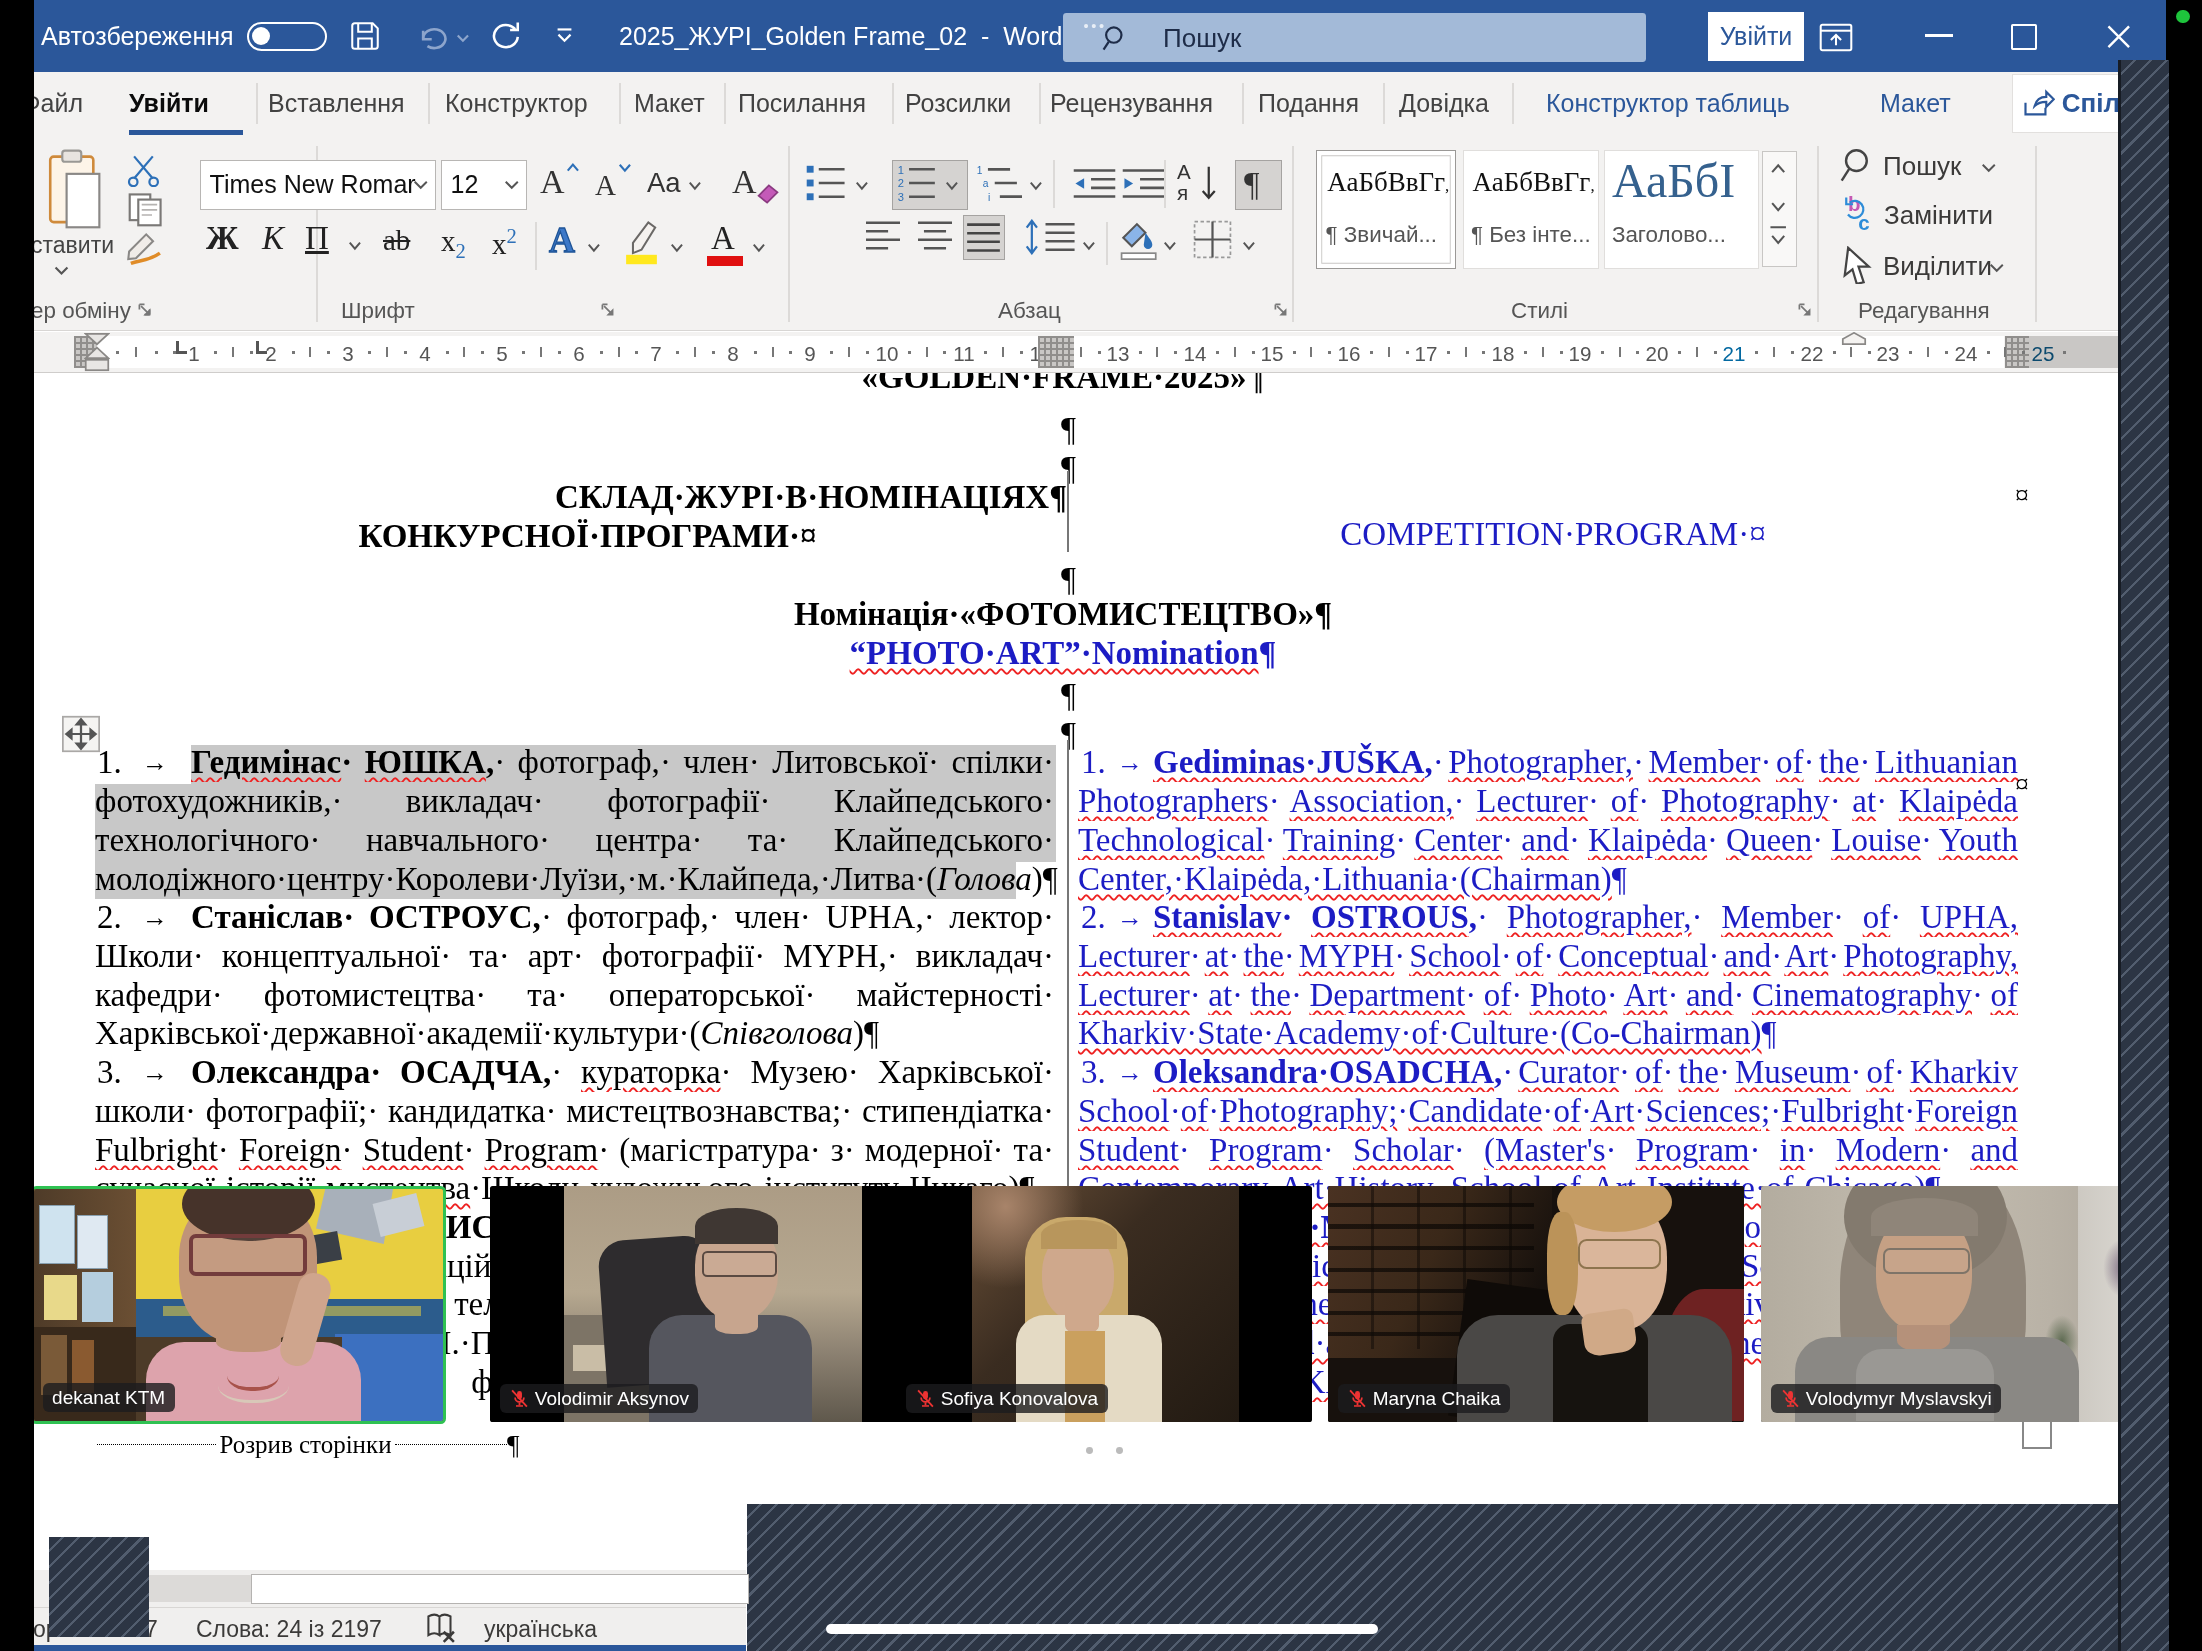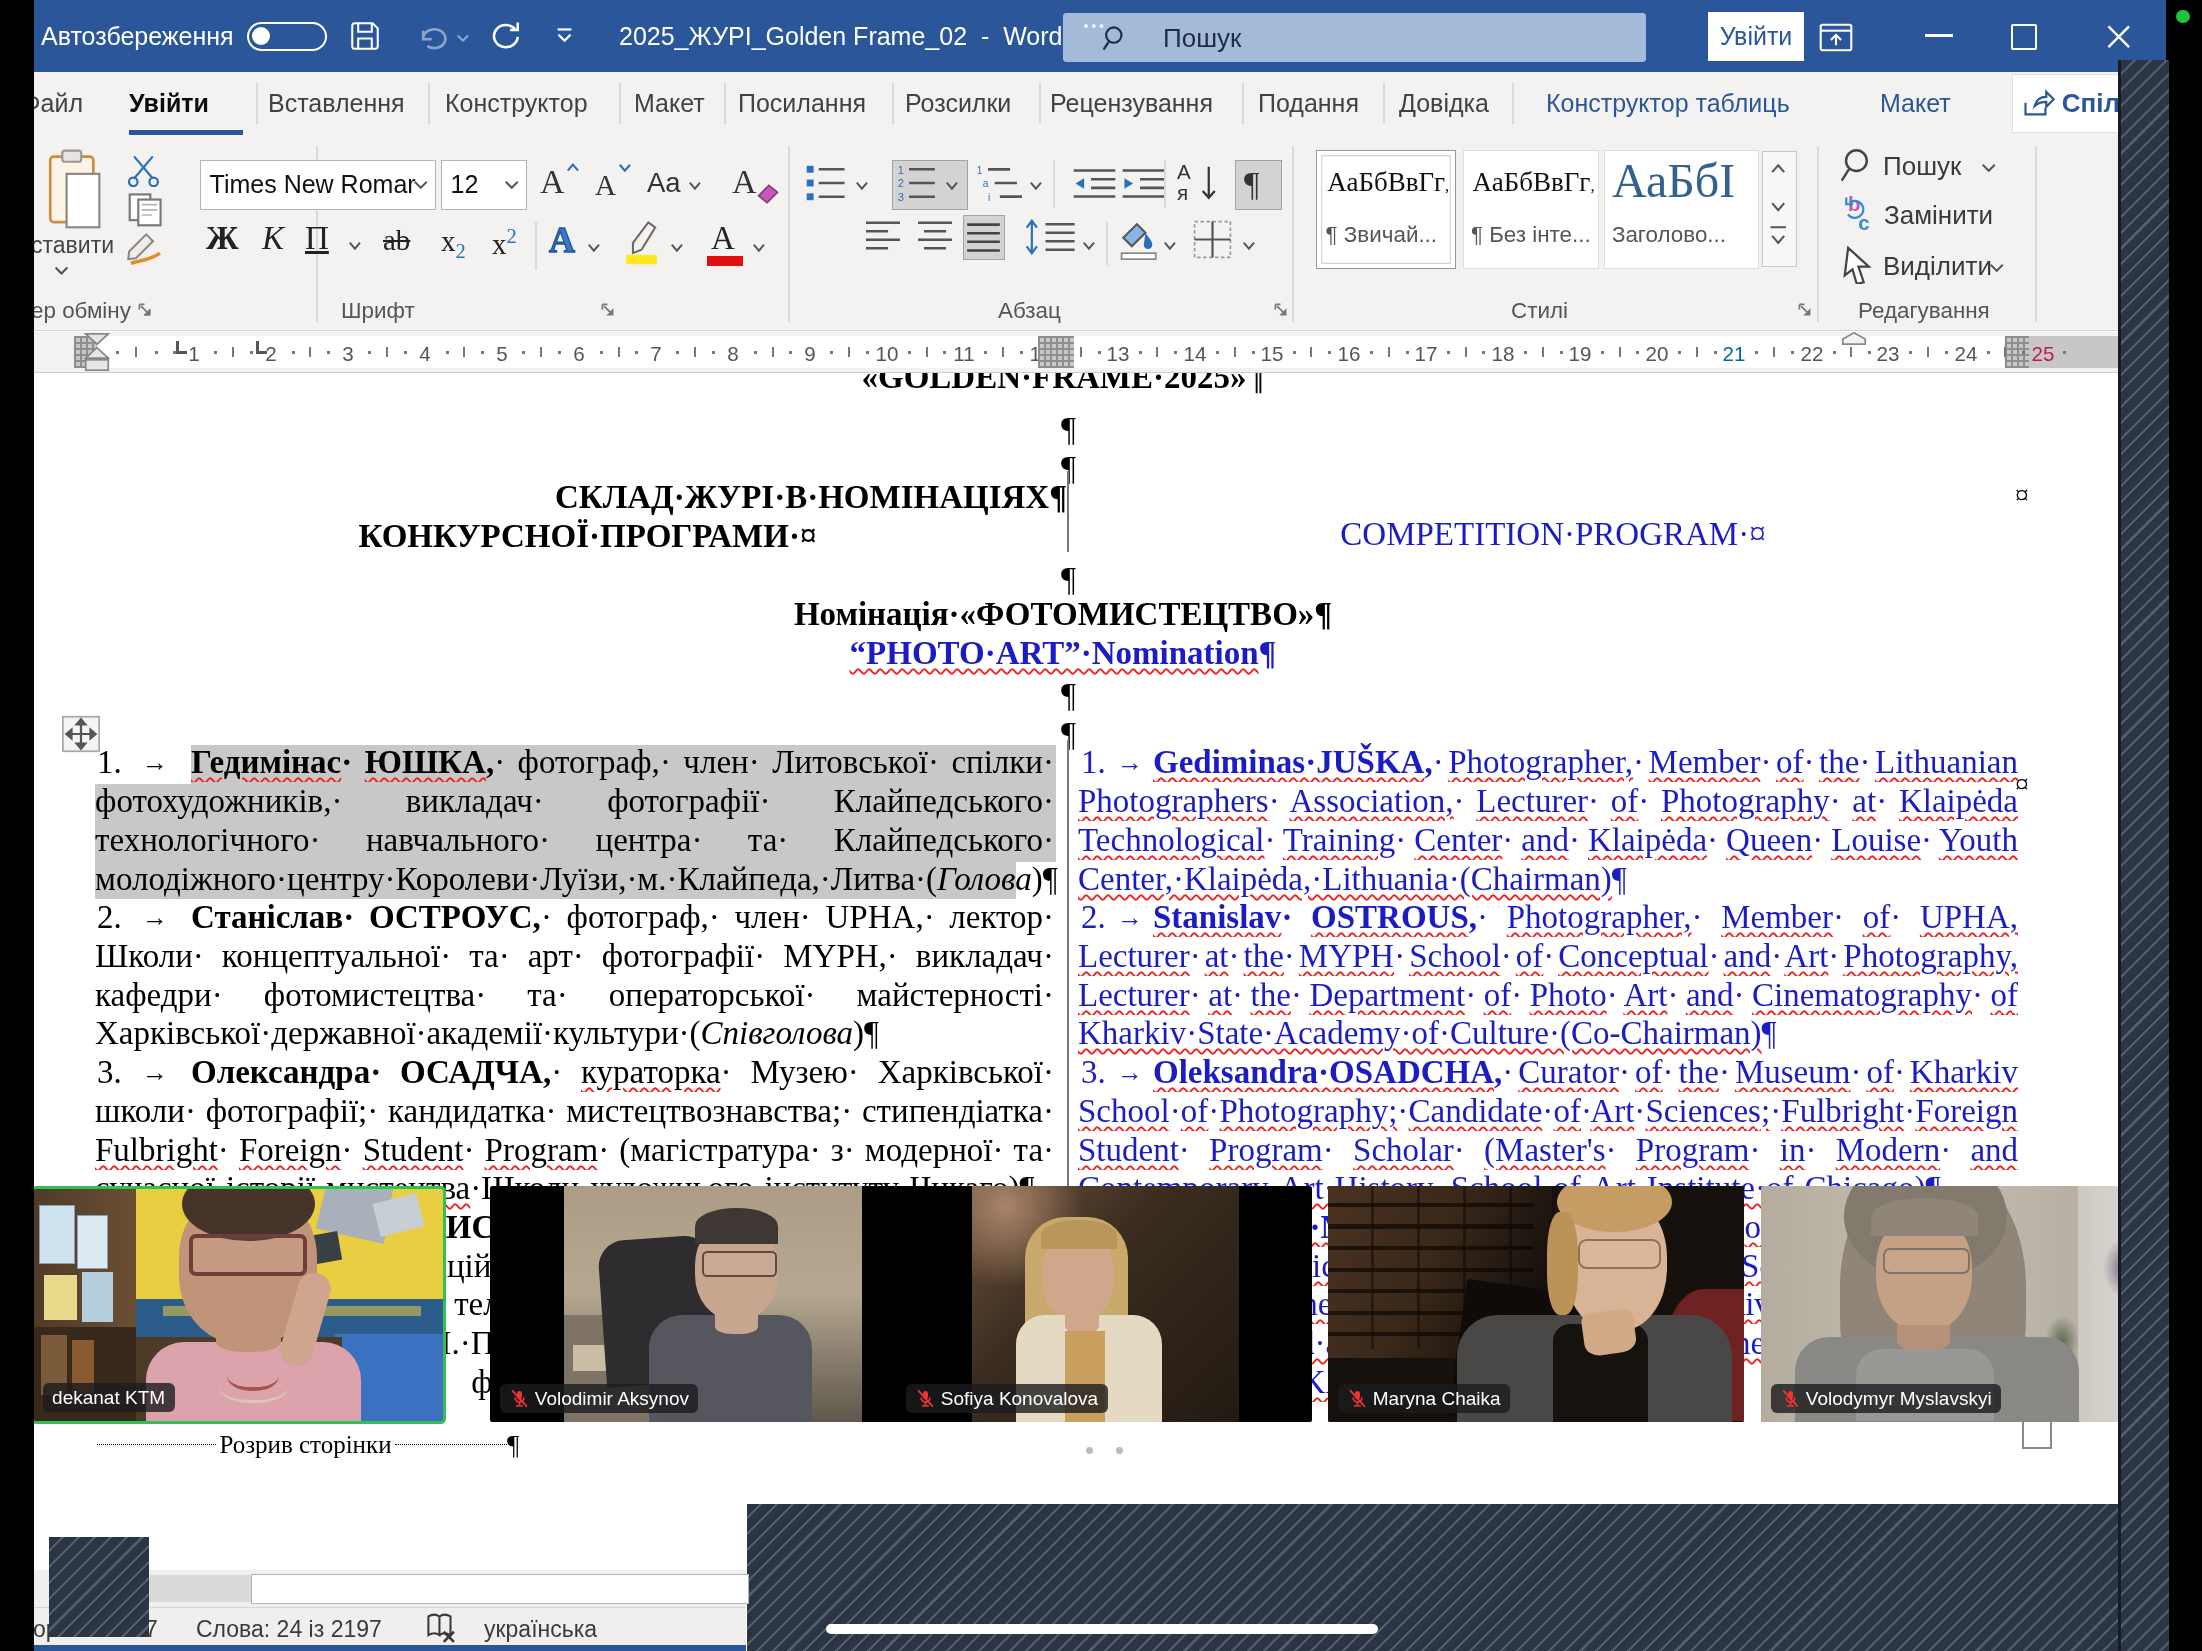--- a/index.html
+++ b/index.html
@@ -535,21 +535,21 @@
 <div class="a" style="left:1833px;top:351px;width:2.6px;height:2.6px;background:#777;"></div>
 <div class="a" style="left:1850px;top:347px;width:1.7px;height:10.3px;background:#777;"></div>
 <div class="a" style="left:1876px;top:342px;width:24px;text-align:center;font-size:20.6px;color:#555;">23</div>
 <div class="a" style="left:1868px;top:351px;width:2.6px;height:2.6px;background:#777;"></div>
 <div class="a" style="left:1909px;top:351px;width:2.6px;height:2.6px;background:#777;"></div>
 <div class="a" style="left:1927px;top:347px;width:1.7px;height:10.3px;background:#777;"></div>
 <div class="a" style="left:1954px;top:342px;width:24px;text-align:center;font-size:20.6px;color:#555;">24</div>
 <div class="a" style="left:1945px;top:351px;width:2.6px;height:2.6px;background:#777;"></div>
 <div class="a" style="left:1987px;top:351px;width:2.6px;height:2.6px;background:#777;"></div>
 <div class="a" style="left:2004px;top:347px;width:1.7px;height:10.3px;background:#777;"></div>
-<div class="a" style="left:2031px;top:342px;width:24px;text-align:center;font-size:20.6px;color:#be185d;">25</div>
+<div class="a" style="left:2031px;top:342px;width:24px;text-align:center;font-size:20.6px;color:#0c4a6e;">25</div>
 <div class="a" style="left:2022px;top:351px;width:2.6px;height:2.6px;background:#777;"></div>
 <div class="a" style="left:2063px;top:351px;width:2.6px;height:2.6px;background:#777;"></div>
 <div class="a" style="left:116px;top:351px;width:2.6px;height:2.6px;background:#777;"></div>
 <div class="a" style="left:135px;top:347px;width:1.7px;height:10.3px;background:#777;"></div>
 <div class="a" style="left:155px;top:351px;width:2.6px;height:2.6px;background:#777;"></div>
 <svg class="a" style="left:84px;top:332px;" width="26" height="40" viewBox="0 0 30 46">
   <path d="M2 2 h26 l-13 12z" fill="#e8e6e4" stroke="#8a8886" stroke-width="2"></path>
   <path d="M2 30 l13-12 13 12z" fill="#e8e6e4" stroke="#8a8886" stroke-width="2"></path>
   <rect x="2" y="32" width="26" height="12" fill="#e8e6e4" stroke="#8a8886" stroke-width="2"></rect>
   </svg>

